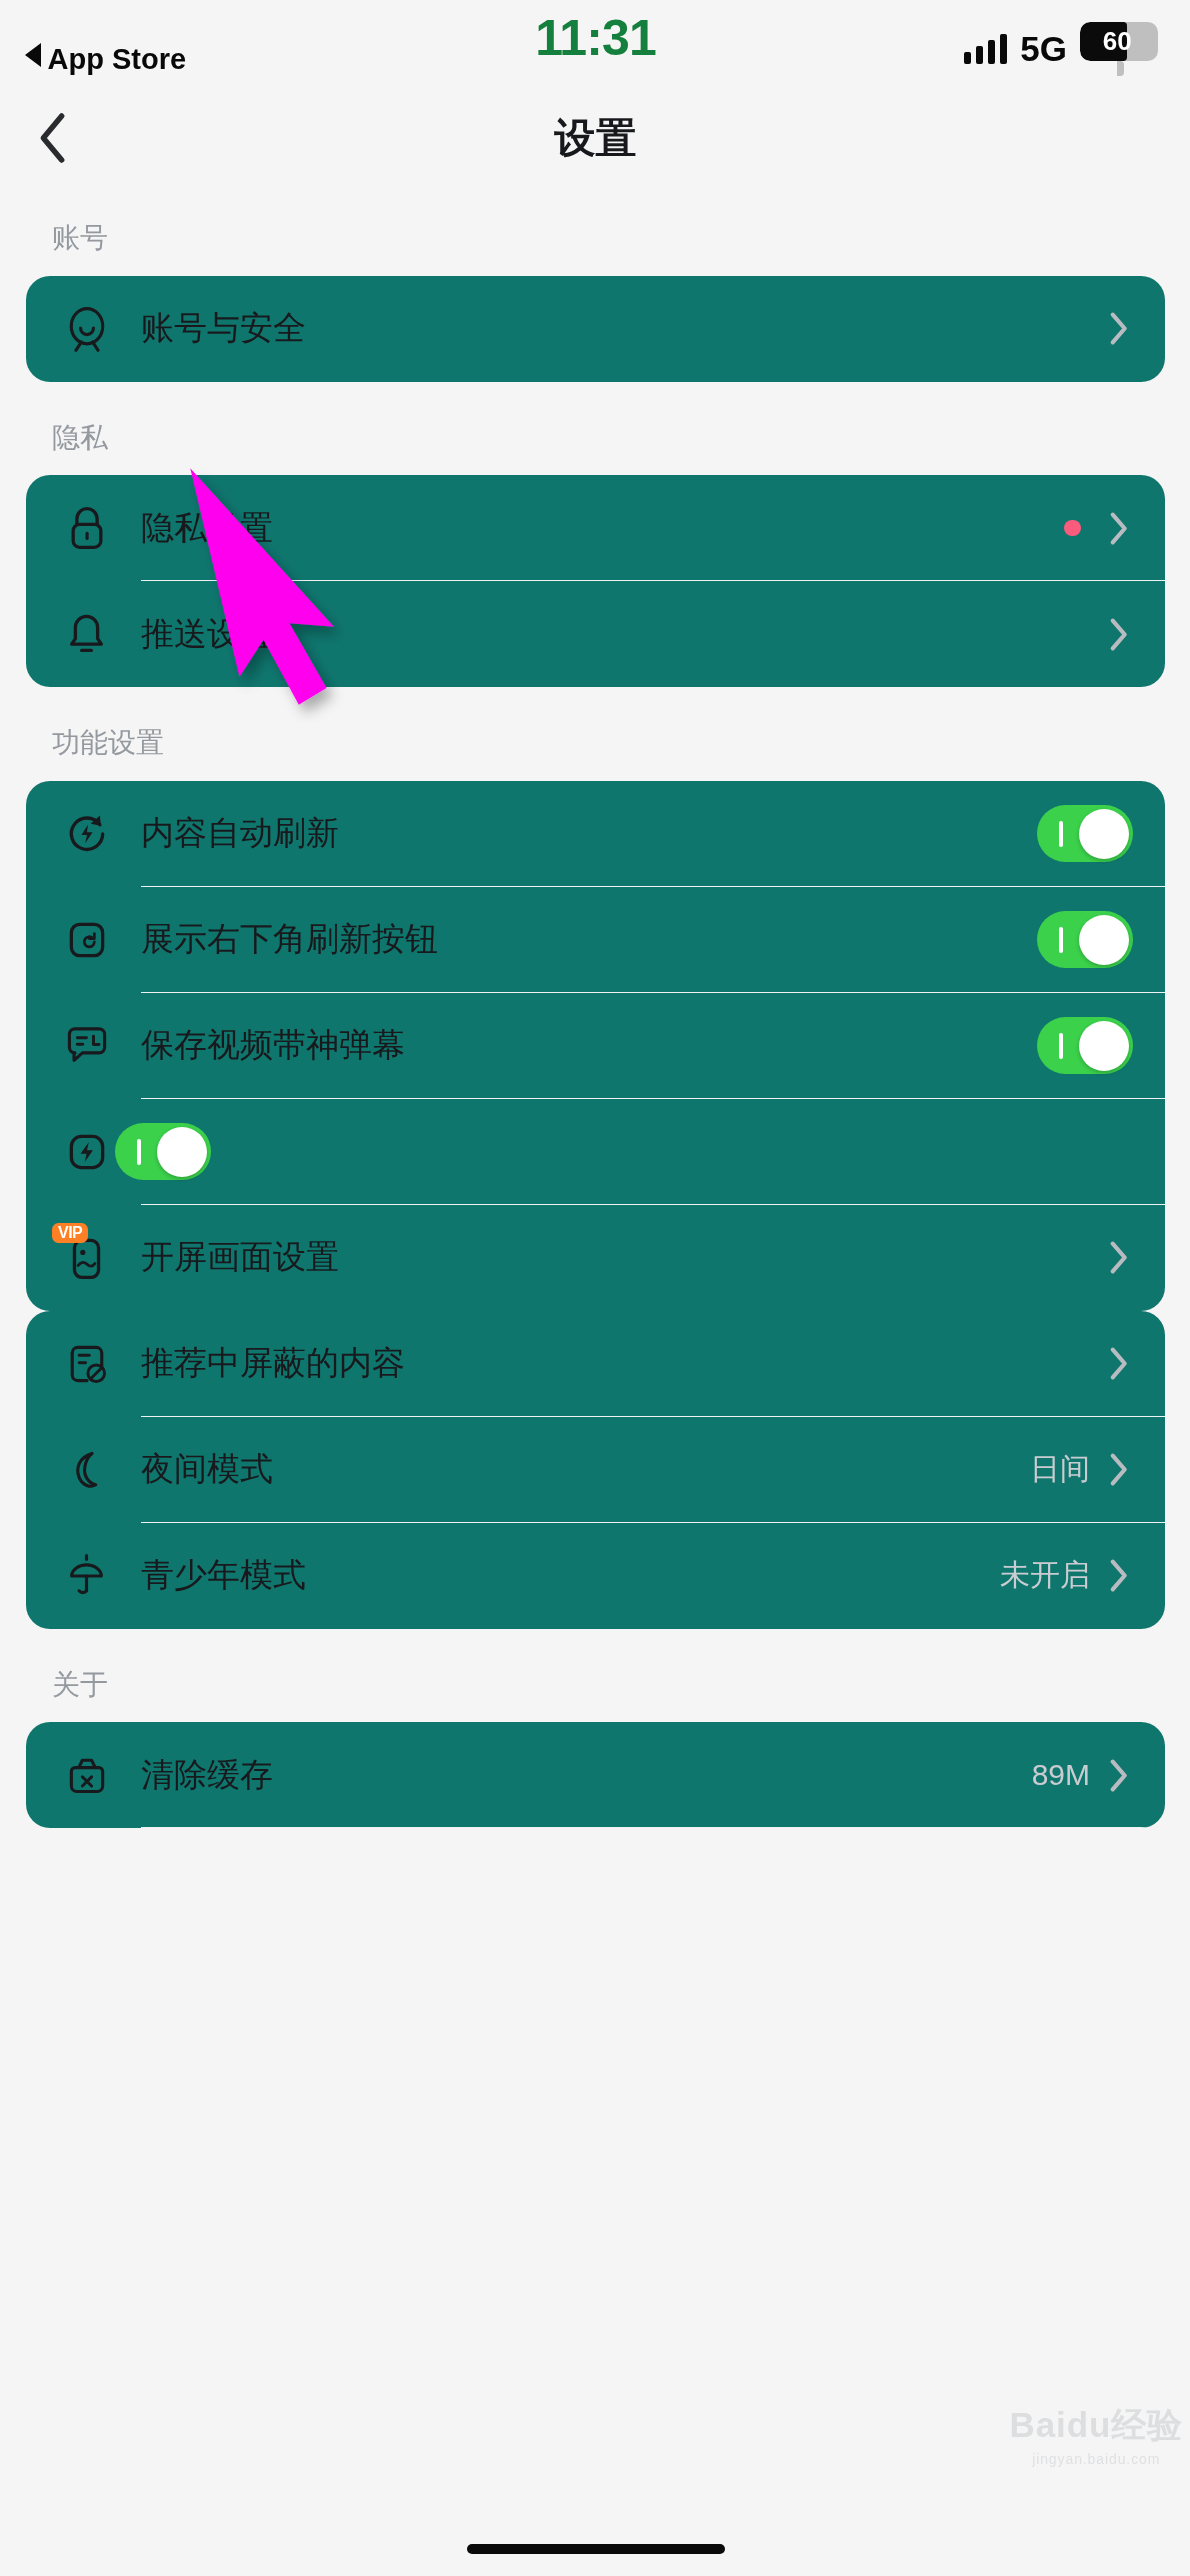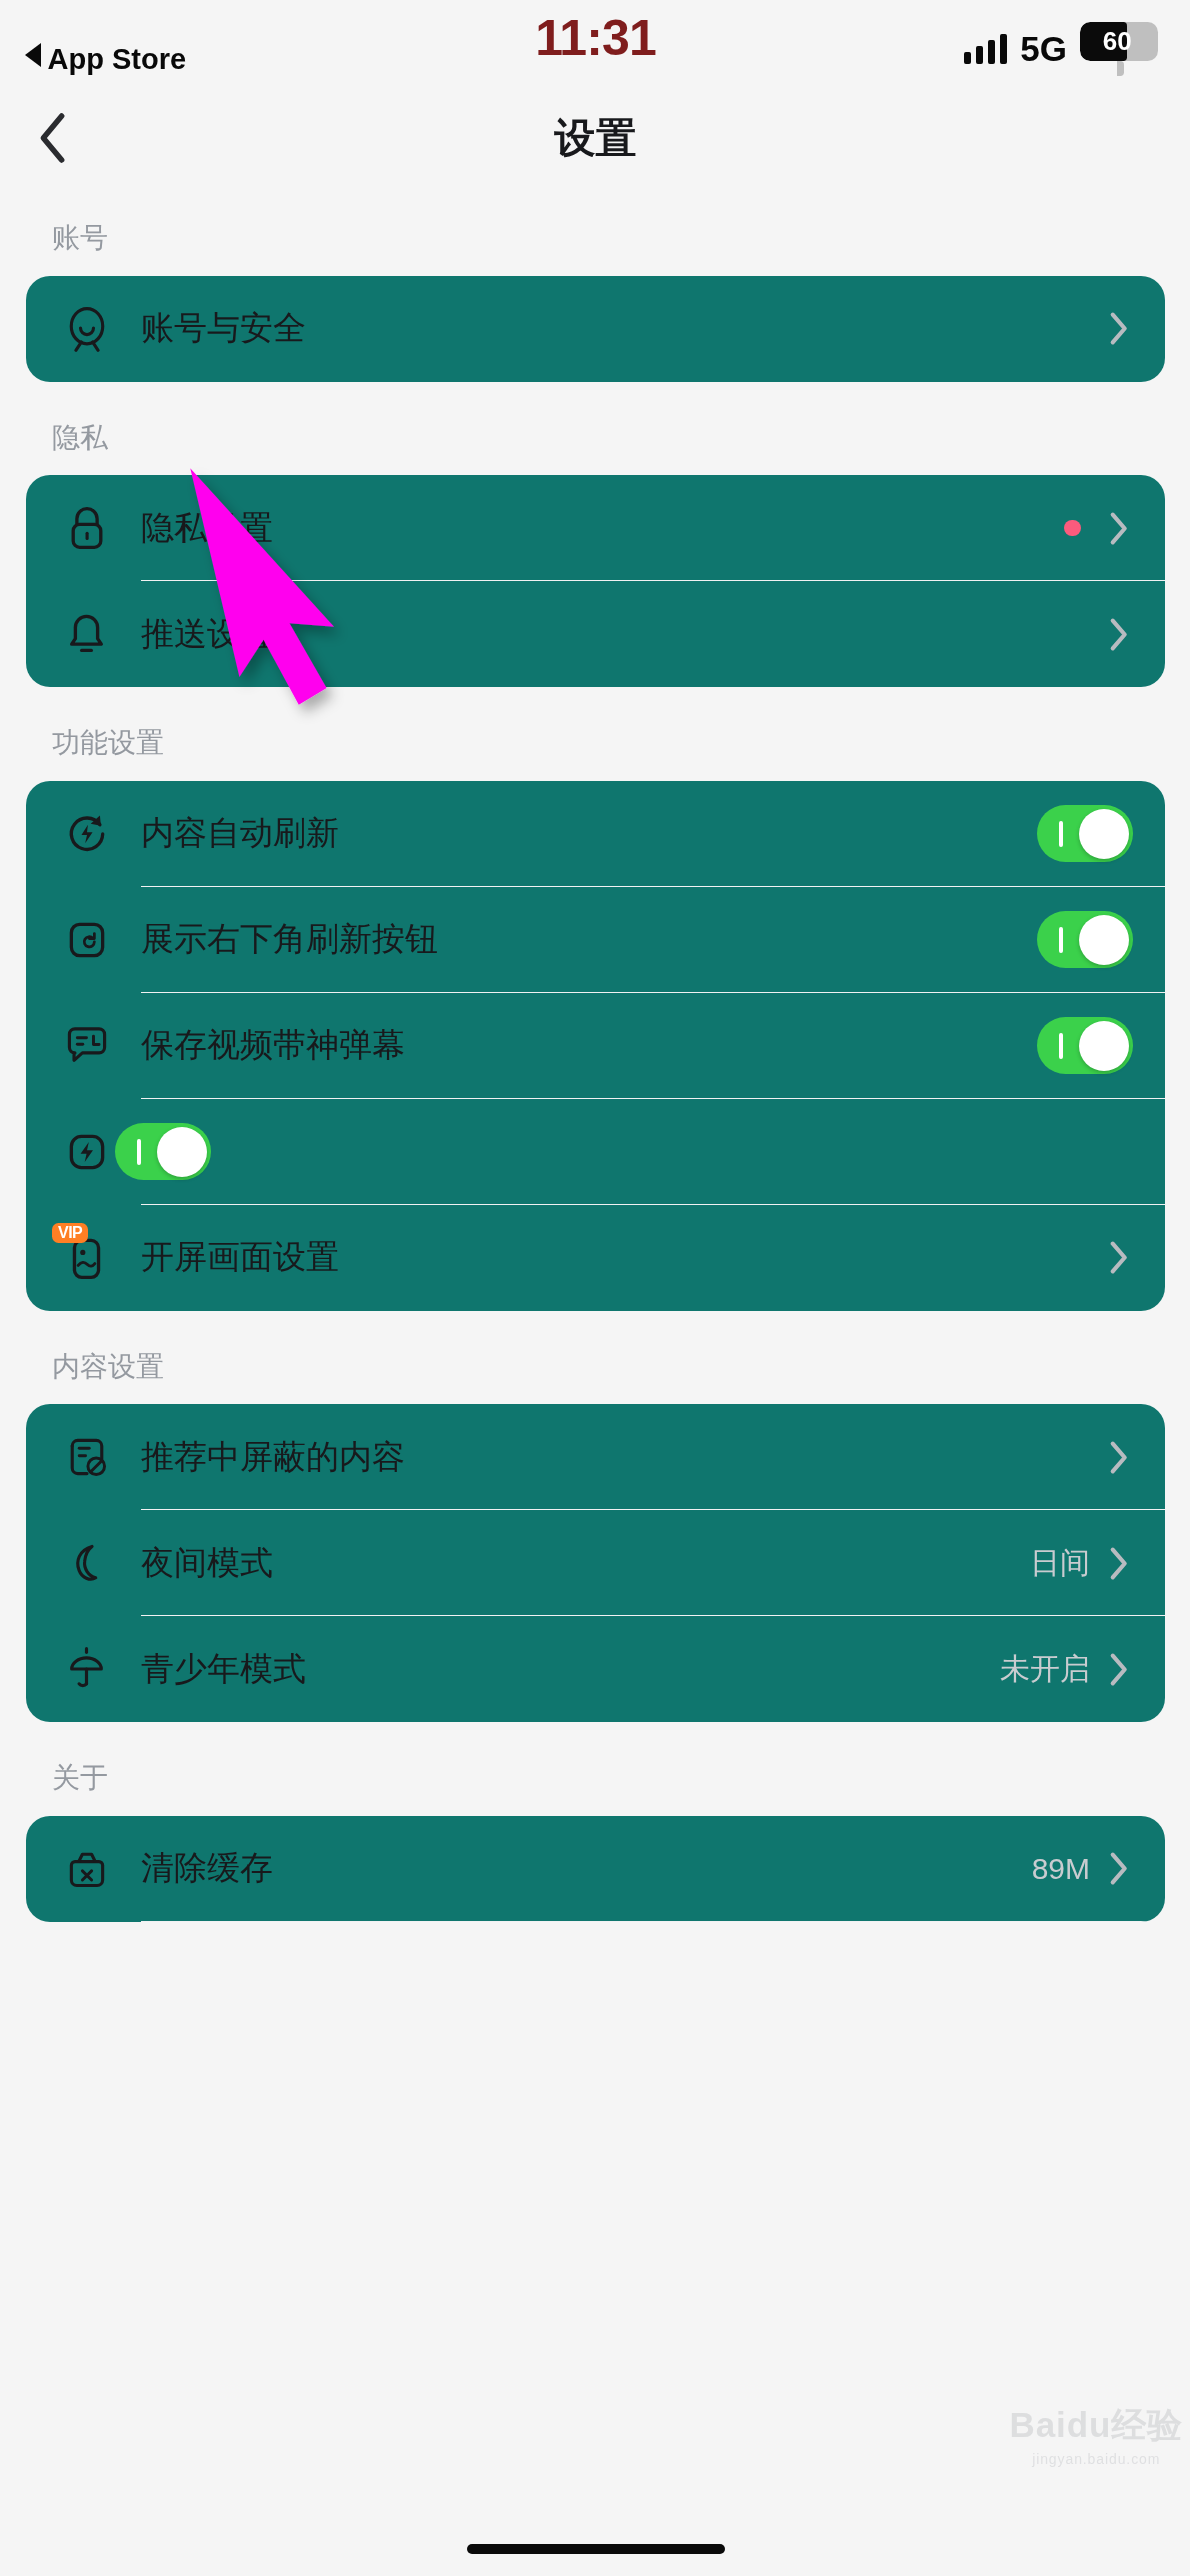--- a/index.html
+++ b/index.html
@@ -12,21 +12,21 @@
     -webkit-font-smoothing:antialiased;
   }
 
   
   .statusbar{
     position:relative; height:93px; width:100%;
   }
   .sb-time{
     position:absolute; left:0; right:0; top:9.3px;
     text-align:center; font-size:50px; font-weight:700;
-    color:#7f1d1d; letter-spacing:-0.9px;
+    color:#15803d; letter-spacing:-0.9px;
   }
   .sb-back{
     position:absolute; left:25px; top:43px;
     display:flex; align-items:flex-start; gap:6.5px;
     font-size:29px; font-weight:700; color:#090909;
   }
   .sb-back .tri{
     width:0;height:0;
     border-top:12px solid transparent;
     border-bottom:12px solid transparent;
@@ -332,21 +332,20 @@
       <div class="rlabel">开屏画面设置</div>
       <div class="chev">
         <svg width="20.4" height="35" viewBox="0 0 22 38">
             <path d="M4 4 L17 19 L4 34" fill="none" stroke="#B8BBC0" stroke-width="4.5" stroke-linecap="round" stroke-linejoin="round"></path>
           </svg>
       </div>
 
     </div>
   </div>
 
-  <div class="sec-head">内容设置</div>
   <div class="card">
 
     <div class="row">
       <div class="ricon">
         <svg width="48" height="48" viewBox="0 0 52 52">
           <path d="M10 14 a6 6 0 0 1 6 -6 h20 a6 6 0 0 1 6 6 v14" fill="none" stroke="#18191C" stroke-width="3.4" stroke-linecap="round"></path>
           <path d="M10 14 v24 a6 6 0 0 0 6 6 h10" fill="none" stroke="#18191C" stroke-width="3.4" stroke-linecap="round"></path>
           <rect x="16" y="15" width="14" height="3.2" rx="1.6" fill="#18191C"></rect>
           <rect x="16" y="23" width="10" height="3.2" rx="1.6" fill="#18191C"></rect>
           <circle cx="36" cy="36" r="9" fill="none" stroke="#18191C" stroke-width="3.2"></circle>

